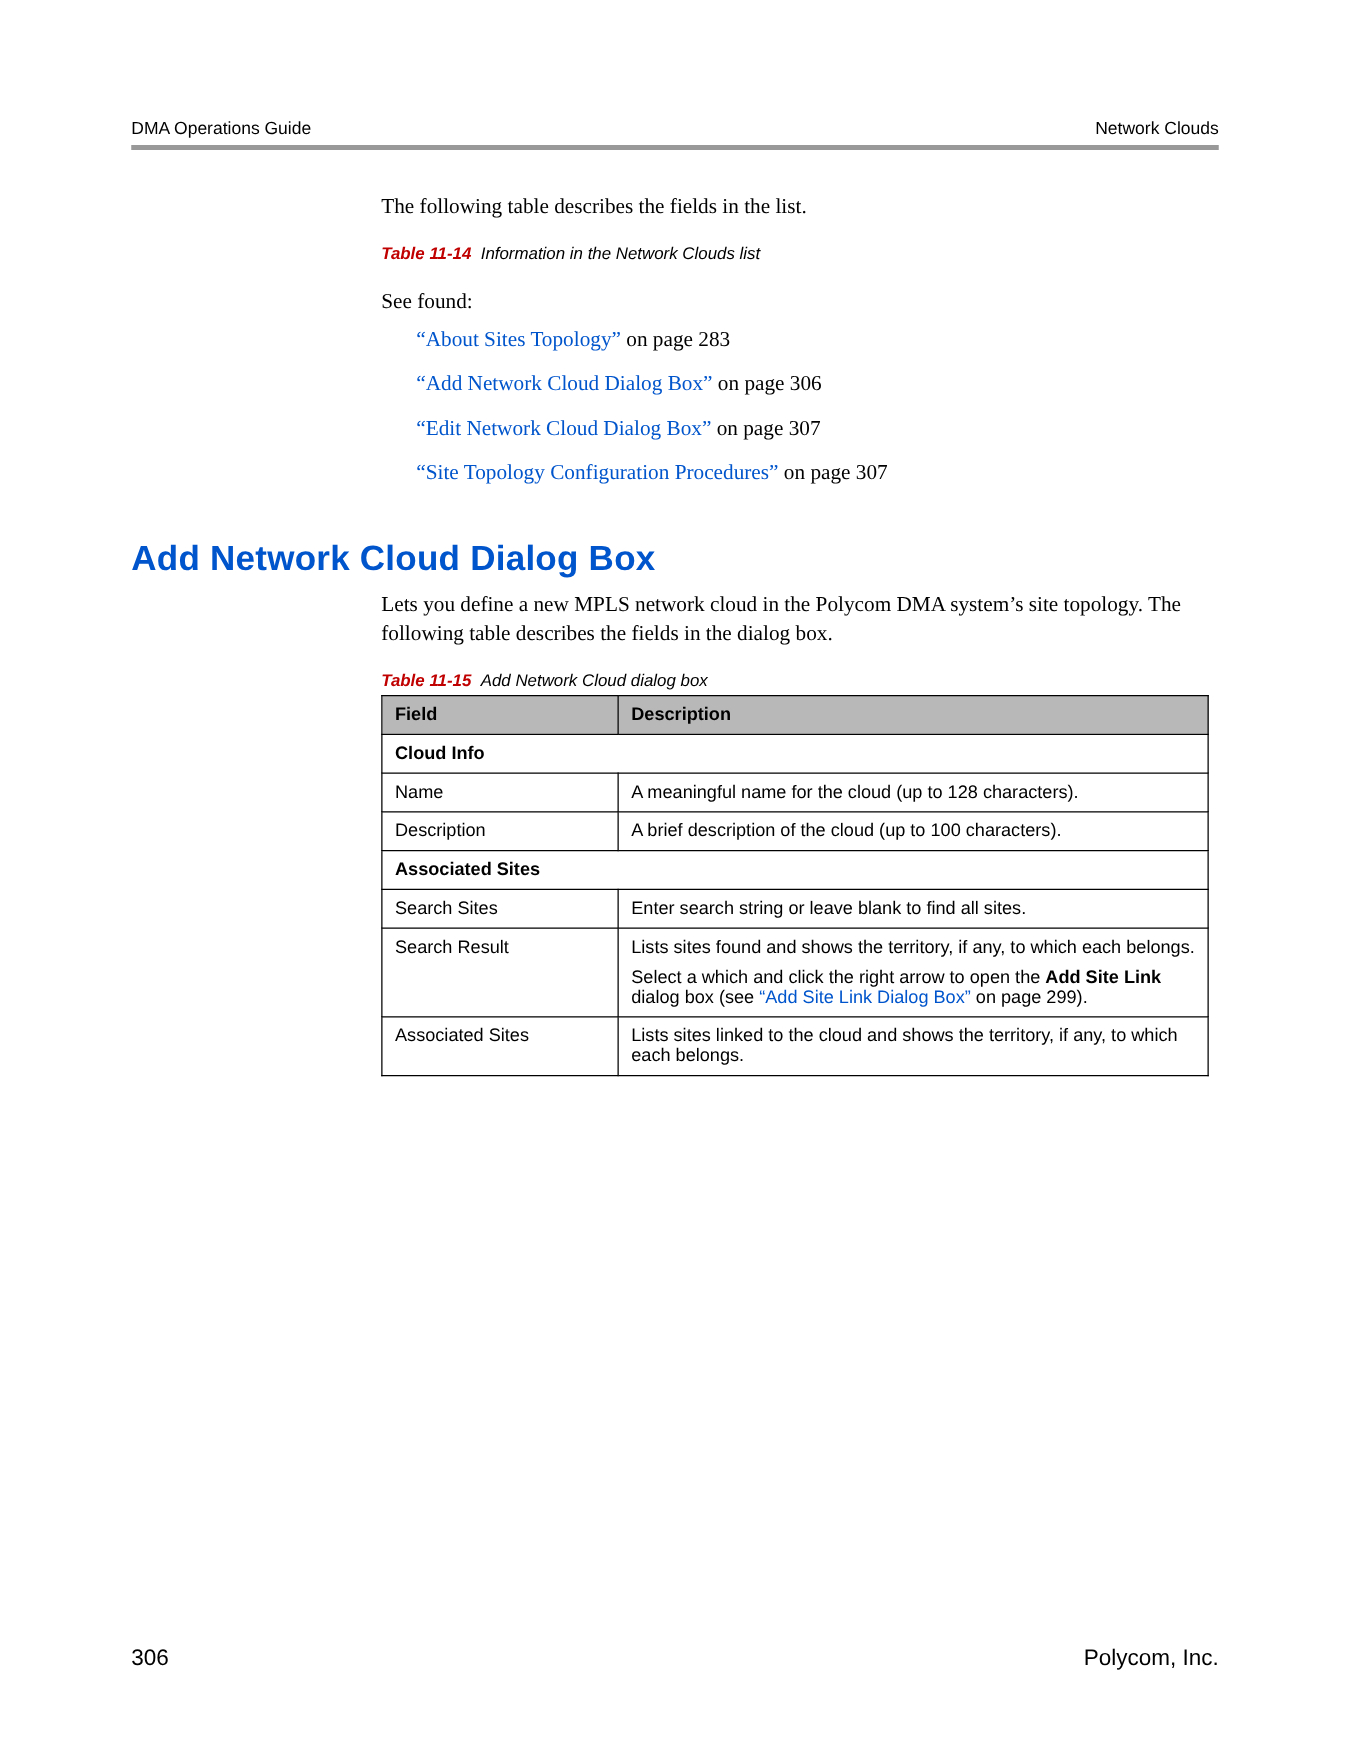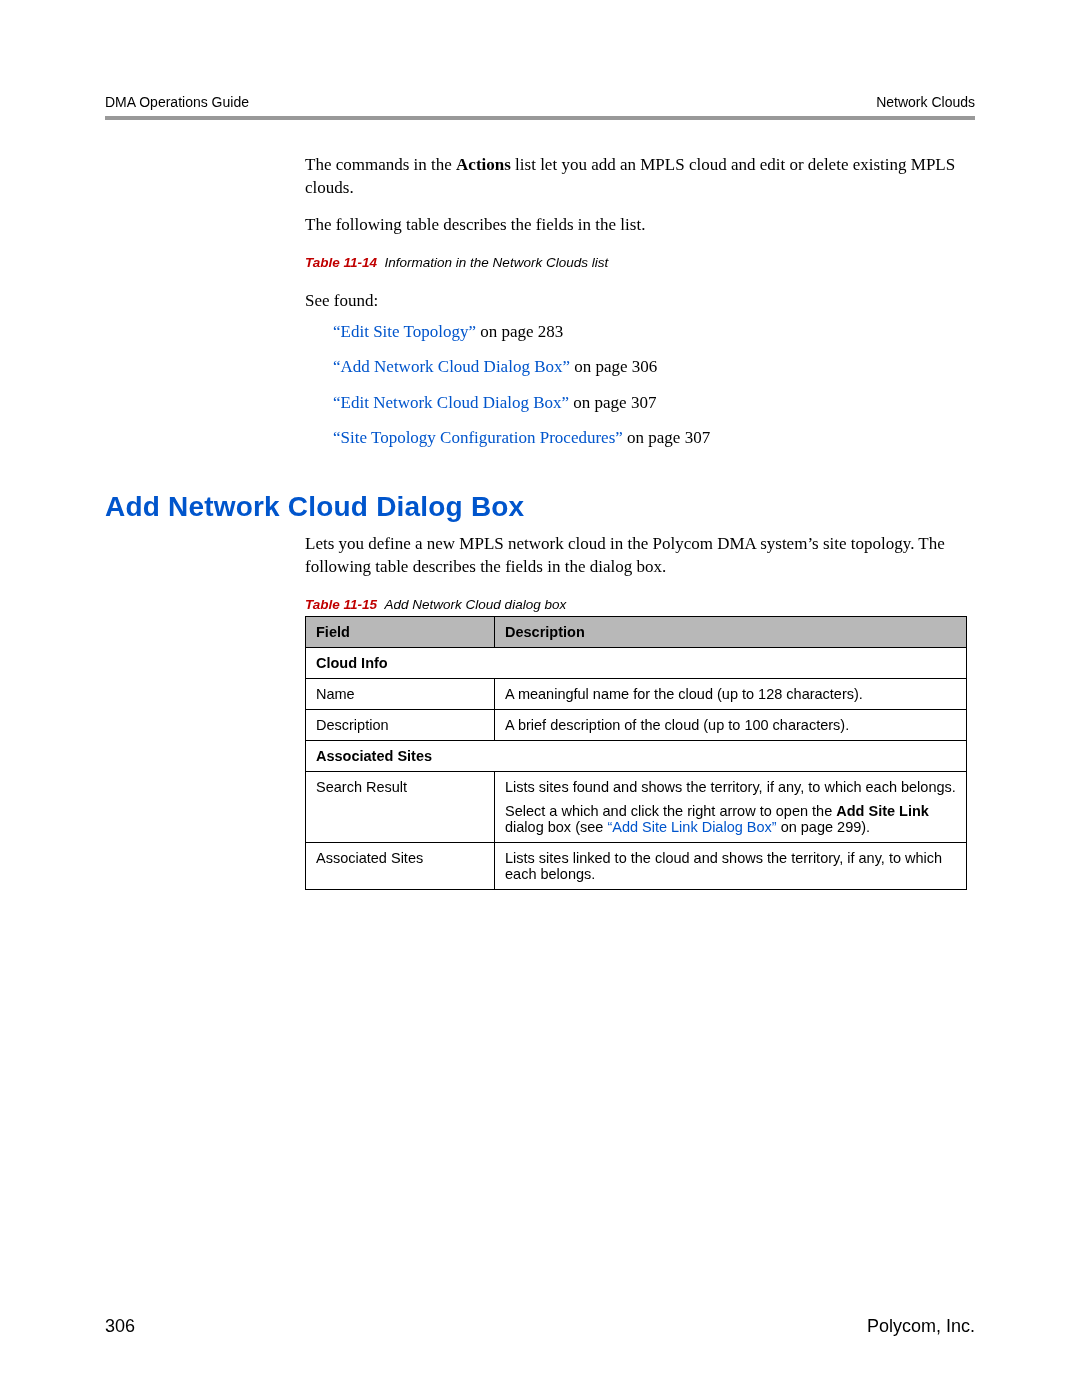--- a/index.html
+++ b/index.html
@@ -110,33 +110,30 @@
 
 <div class="page">
 
   <div class="header-row">
     <span>DMA Operations Guide</span>
     <span>Network Clouds</span>
   </div>
   <div class="hr-band"></div>
 
   <div class="body-col">
-    <p class="para">
-      <span>The commands in the </span><span class="bold">Actions</span><span> list let you add an MPLS cloud and edit or delete existing MPLS clouds.</span>
-    </p>
     <p class="para">The following table describes the fields in the list.</p>
 
     <div class="table-caption">
       <span class="tnum">Table 11-14</span>&nbsp;&nbsp;<span>Information in the Network Clouds list</span>
     </div>
 
     <div class="see-also">
       <p class="para" style="margin-bottom:6px">See found:</p>
       <div class="see-also-links" style="margin-left:28px">
-        <p><span class="link">“Edit Site Topology”</span><span> on page 283</span></p>
+        <p><span class="link">“About Sites Topology”</span><span> on page 283</span></p>
         <p><span class="link">“Add Network Cloud Dialog Box”</span><span> on page 306</span></p>
         <p><span class="link">“Edit Network Cloud Dialog Box”</span><span> on page 307</span></p>
         <p><span class="link">“Site Topology Configuration Procedures”</span><span> on page 307</span></p>
       </div>
     </div>
   </div>
 
   <h2 class="section-h">Add Network Cloud Dialog Box</h2>
 
   <div class="body-col2">
@@ -159,20 +156,24 @@
         <td>A meaningful name for the cloud (up to 128 characters).</td>
       </tr>
       <tr>
         <td>Description</td>
         <td>A brief description of the cloud (up to 100 characters).</td>
       </tr>
       <tr>
         <td colspan="2" class="section-head">Associated Sites</td>
       </tr>
       <tr>
+        <td>Search Sites</td>
+        <td>Enter search string or leave blank to find all sites.</td>
+      </tr>
+      <tr>
         <td>Search Result</td>
         <td>
           <div style="margin-bottom:8px">Lists sites found and shows the territory, if any, to which each belongs.</div>
           <div>
             <span>Select a which and click the right arrow to open the </span><span class="bold">Add Site Link</span><span> dialog box (see </span><span class="inline-link">“Add Site Link Dialog Box”</span><span> on page 299).</span>
           </div>
         </td>
       </tr>
       <tr>
         <td>Associated Sites</td>

